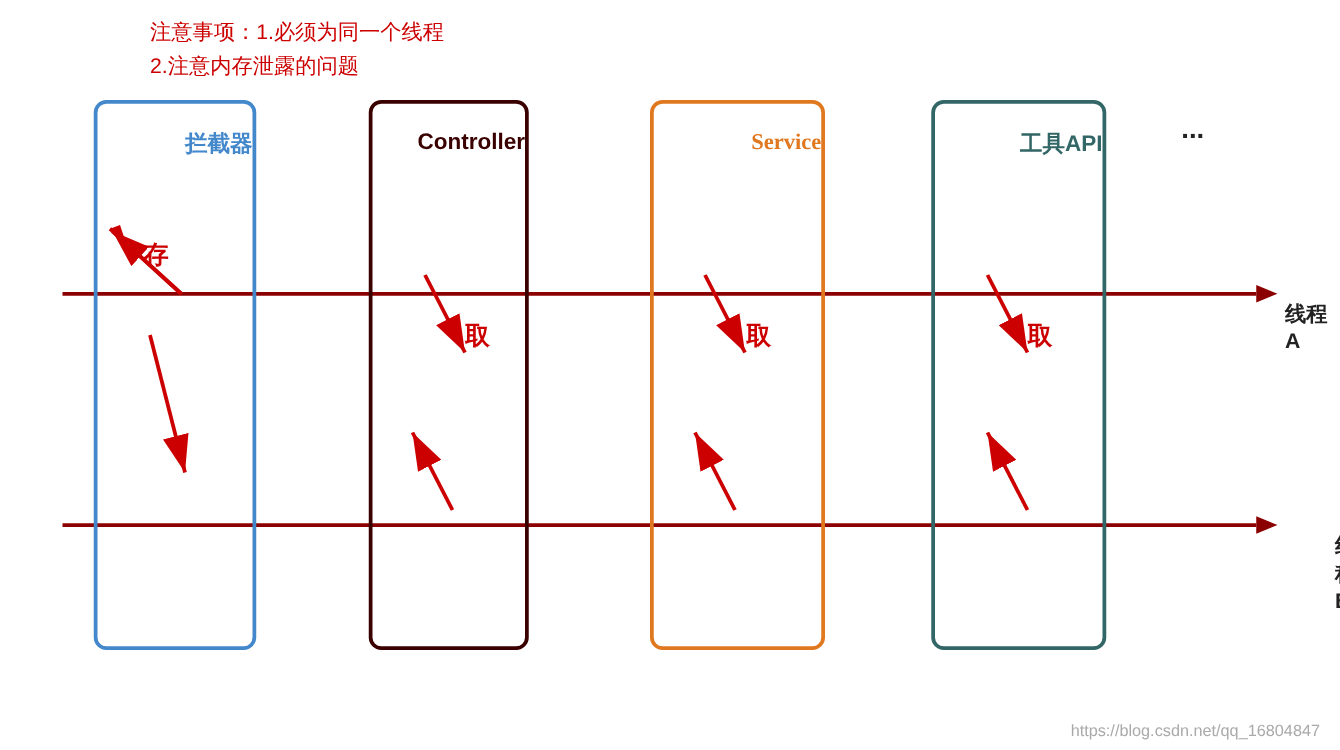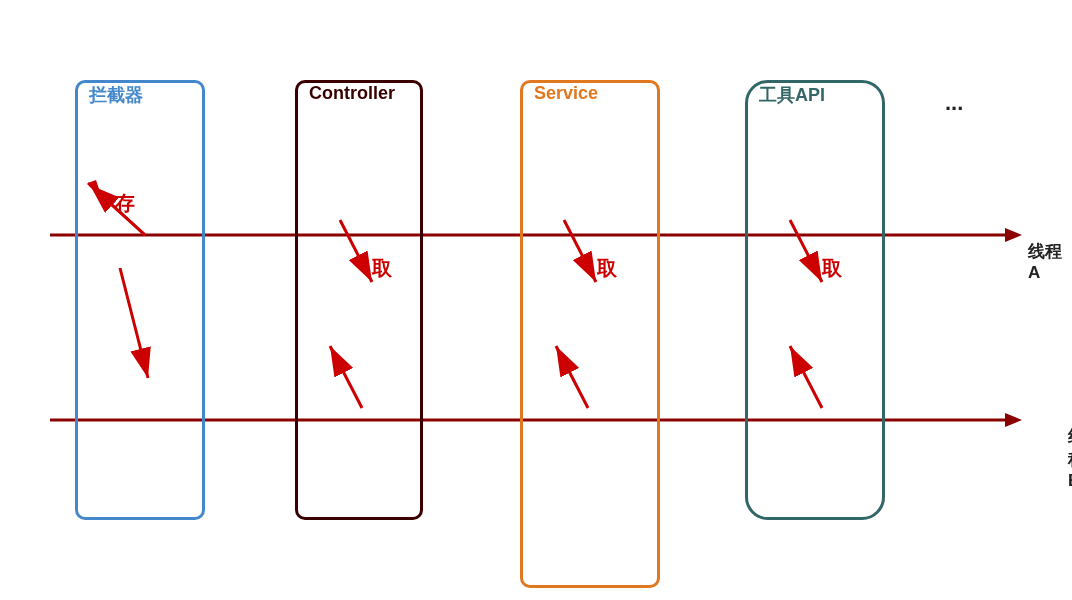--- a/index.html
+++ b/index.html
@@ -26,23 +26,23 @@
     }
     
     .col-box {
       position: absolute;
       border-radius: 10px;
       border-width: 3px;
       border-style: solid;
     }
     .box-label {
       position: absolute;
-      top: 0;
+      top: 20px;
       left: 0; right: 0;
-      text-align: left;
+      text-align: right;
       font-size: 18px;
       font-weight: bold;
       margin-left: 11px;
     }
     .thread-label {
       position: absolute;
       color: #222;
       font-size: 17px;
       font-weight: bold;
       margin-top: 18px;
@@ -66,20 +66,24 @@
       width: 1072px;
       height: 600px;
       pointer-events: none;
     }
   </style>
 </head>
 <body>
 
 <div id="canvas">
 
+  <div class="note">
+    <div>注意事项：1.必须为同一个线程</div>
+    <div>2.注意内存泄露的问题</div>
+  </div>
 
   <svg class="arrows-layer">
 
     <line x1="50" y1="235" x2="1005" y2="235" stroke="#8b0000" stroke-width="3"></line>
     <polygon points="1005,228 1005,242 1022,235" fill="#8b0000"></polygon>
 
     <line x1="50" y1="420" x2="1005" y2="420" stroke="#8b0000" stroke-width="3"></line>
     <polygon points="1005,413 1005,427 1022,420" fill="#8b0000"></polygon>
 
     <line x1="145" y1="235" x2="88" y2="183" stroke="#cc0000" stroke-width="3"></line>
@@ -109,32 +113,33 @@
   </svg>
 
   <div class="col-box" style="left:75px; top:80px; width:130px; height:440px; border-color:#4488cc;">
     <div class="box-label" style="color:#4488cc;">拦截器</div>
   </div>
 
   <div class="col-box" style="left:295px; top:80px; width:128px; height:440px; border-color:#3a0000;">
     <div class="box-label" style="color:#3a0000;">Controller</div>
   </div>
 
-  <div class="col-box" style="left:520px; top:80px; width:140px; height:508px; border-color:#e07820;">
+  <div class="col-box" style="left:520px; top:80px; width:140px; height:440px; border-color:#e07820;font-family:Liberation Serif, serif;">
     <div class="box-label" style="color:#e07820;">Service</div>
   </div>
 
-  <div class="col-box" style="left:745px; top:80px; width:140px; height:440px; border-color:#336666;border-radius:23px;">
+  <div class="col-box" style="left:745px; top:80px; width:140px; height:440px; border-color:#336666;">
     <div class="box-label" style="color:#336666;">工具API</div>
   </div>
 
   <div class="thread-label" style="left:1028px; top:222px;">线程A</div>
   <div class="thread-label" style="left:1068px; top:407px;">线程B</div>
 
   <div style="position:absolute; left:945px; top:90px; font-size:22px; font-weight:bold; color:#222;">...</div>
 
   <div class="char-label" style="left:115px; top:190px;">存</div>
 
   <div class="char-label" style="left:372px; top:255px;">取</div>
   <div class="char-label" style="left:597px; top:255px;">取</div>
   <div class="char-label" style="left:822px; top:255px;">取</div>
 
+  <div class="watermark">https://blog.csdn.net/qq_16804847</div>
 </div>
 
 </body></html>

